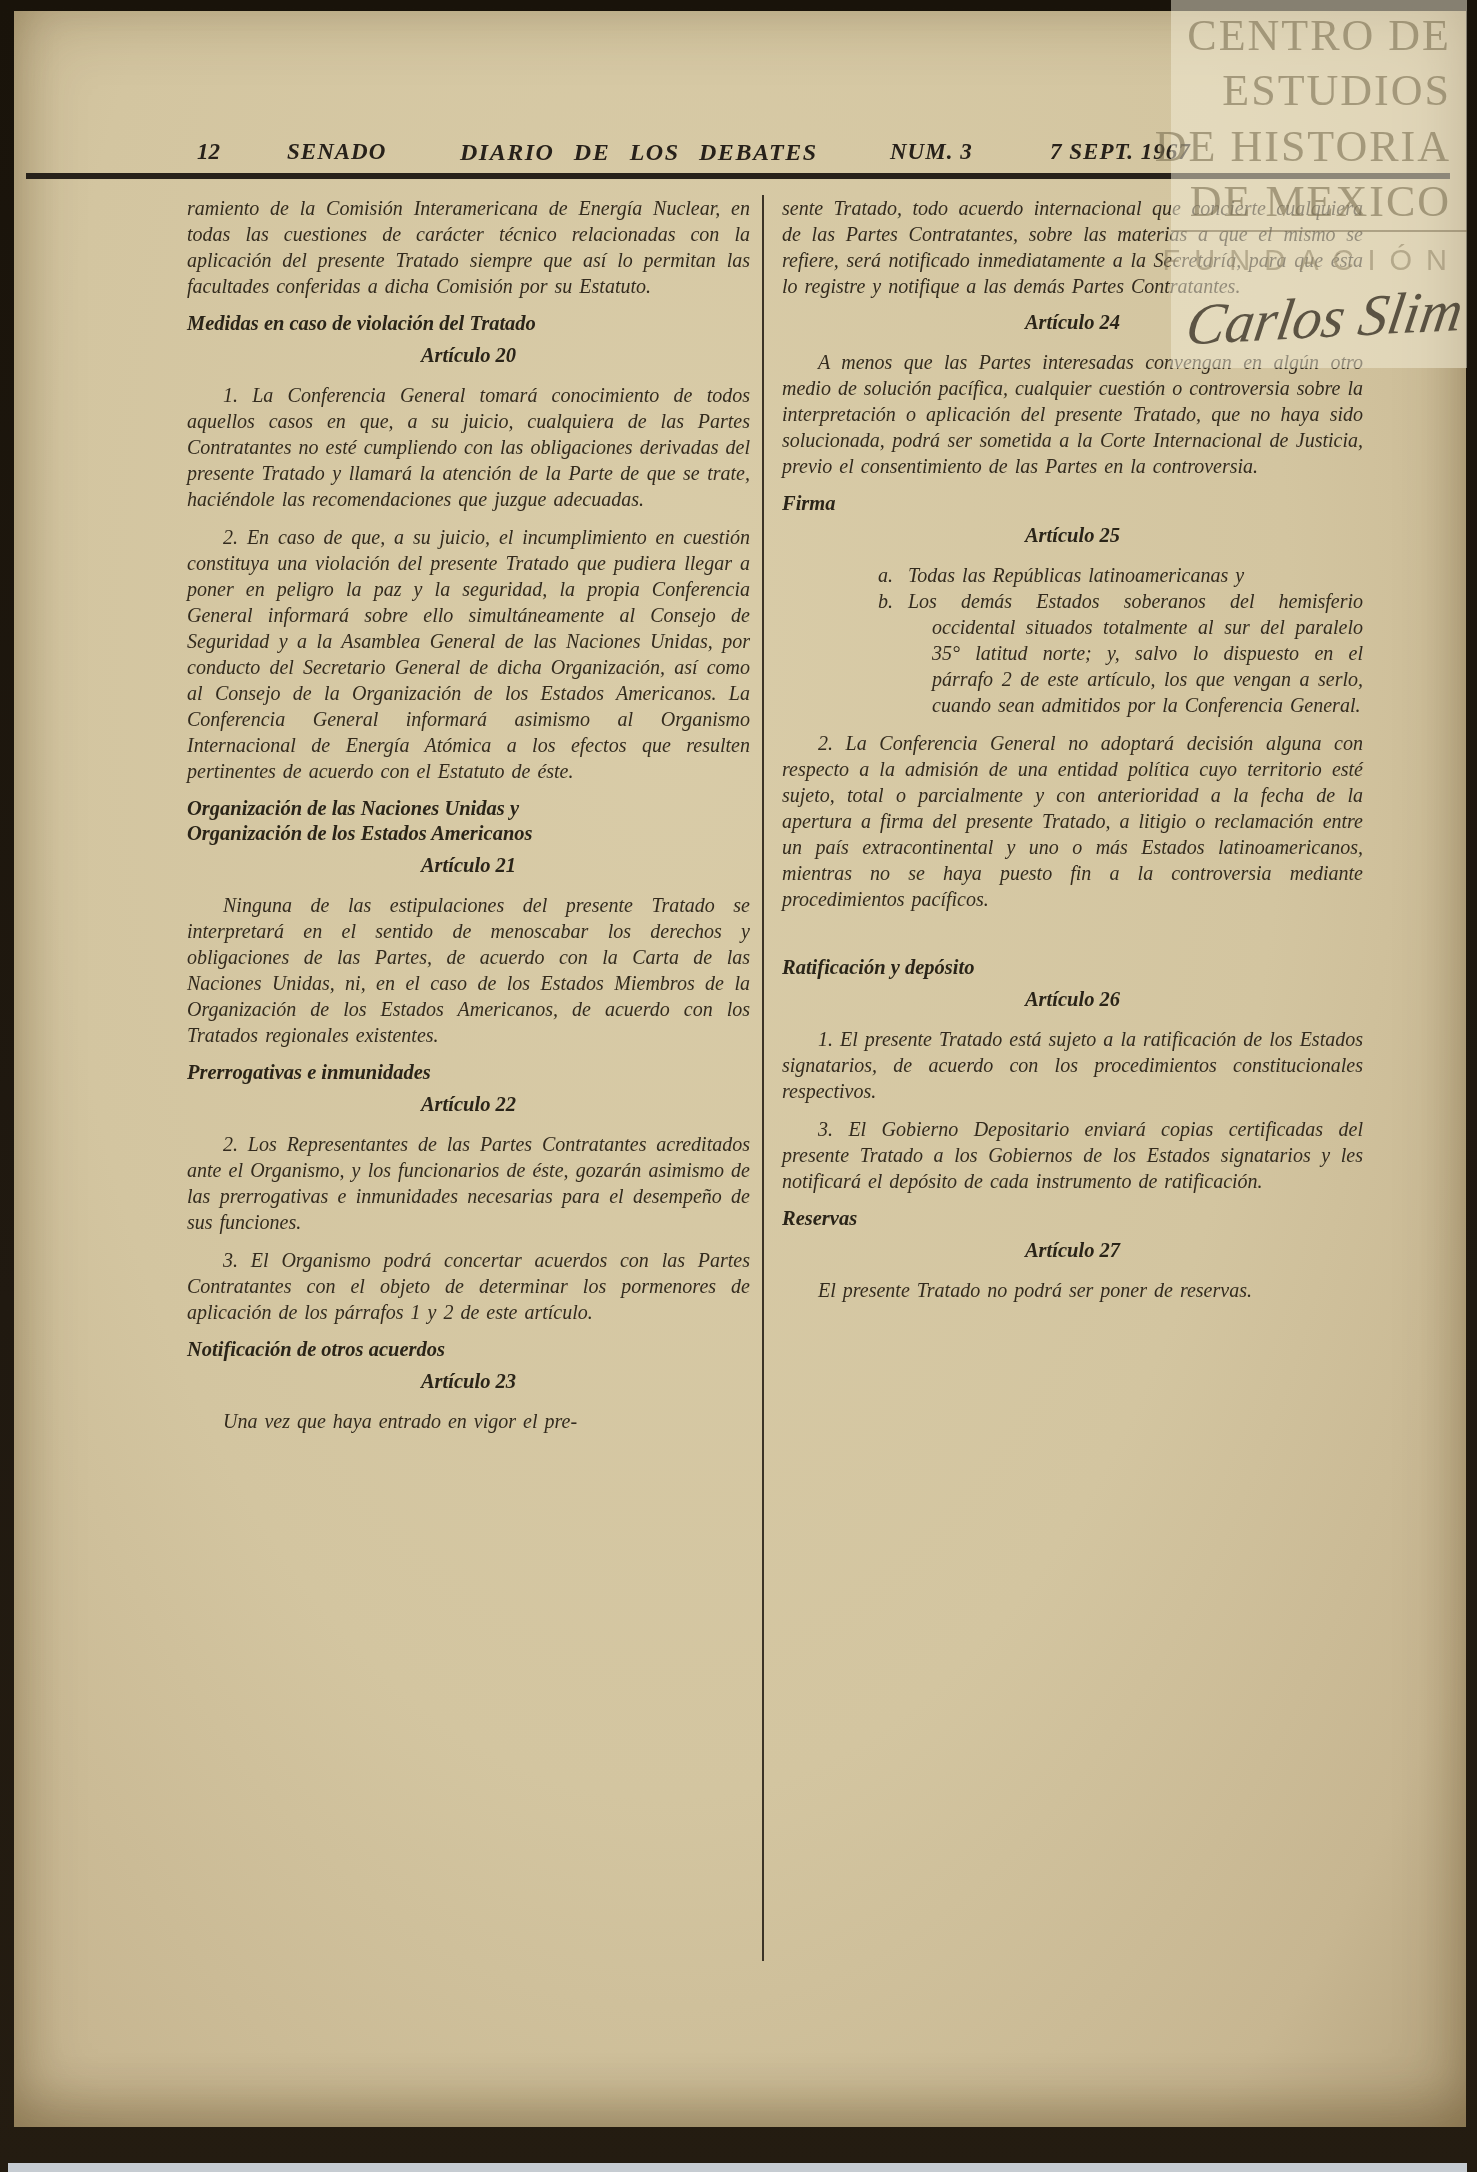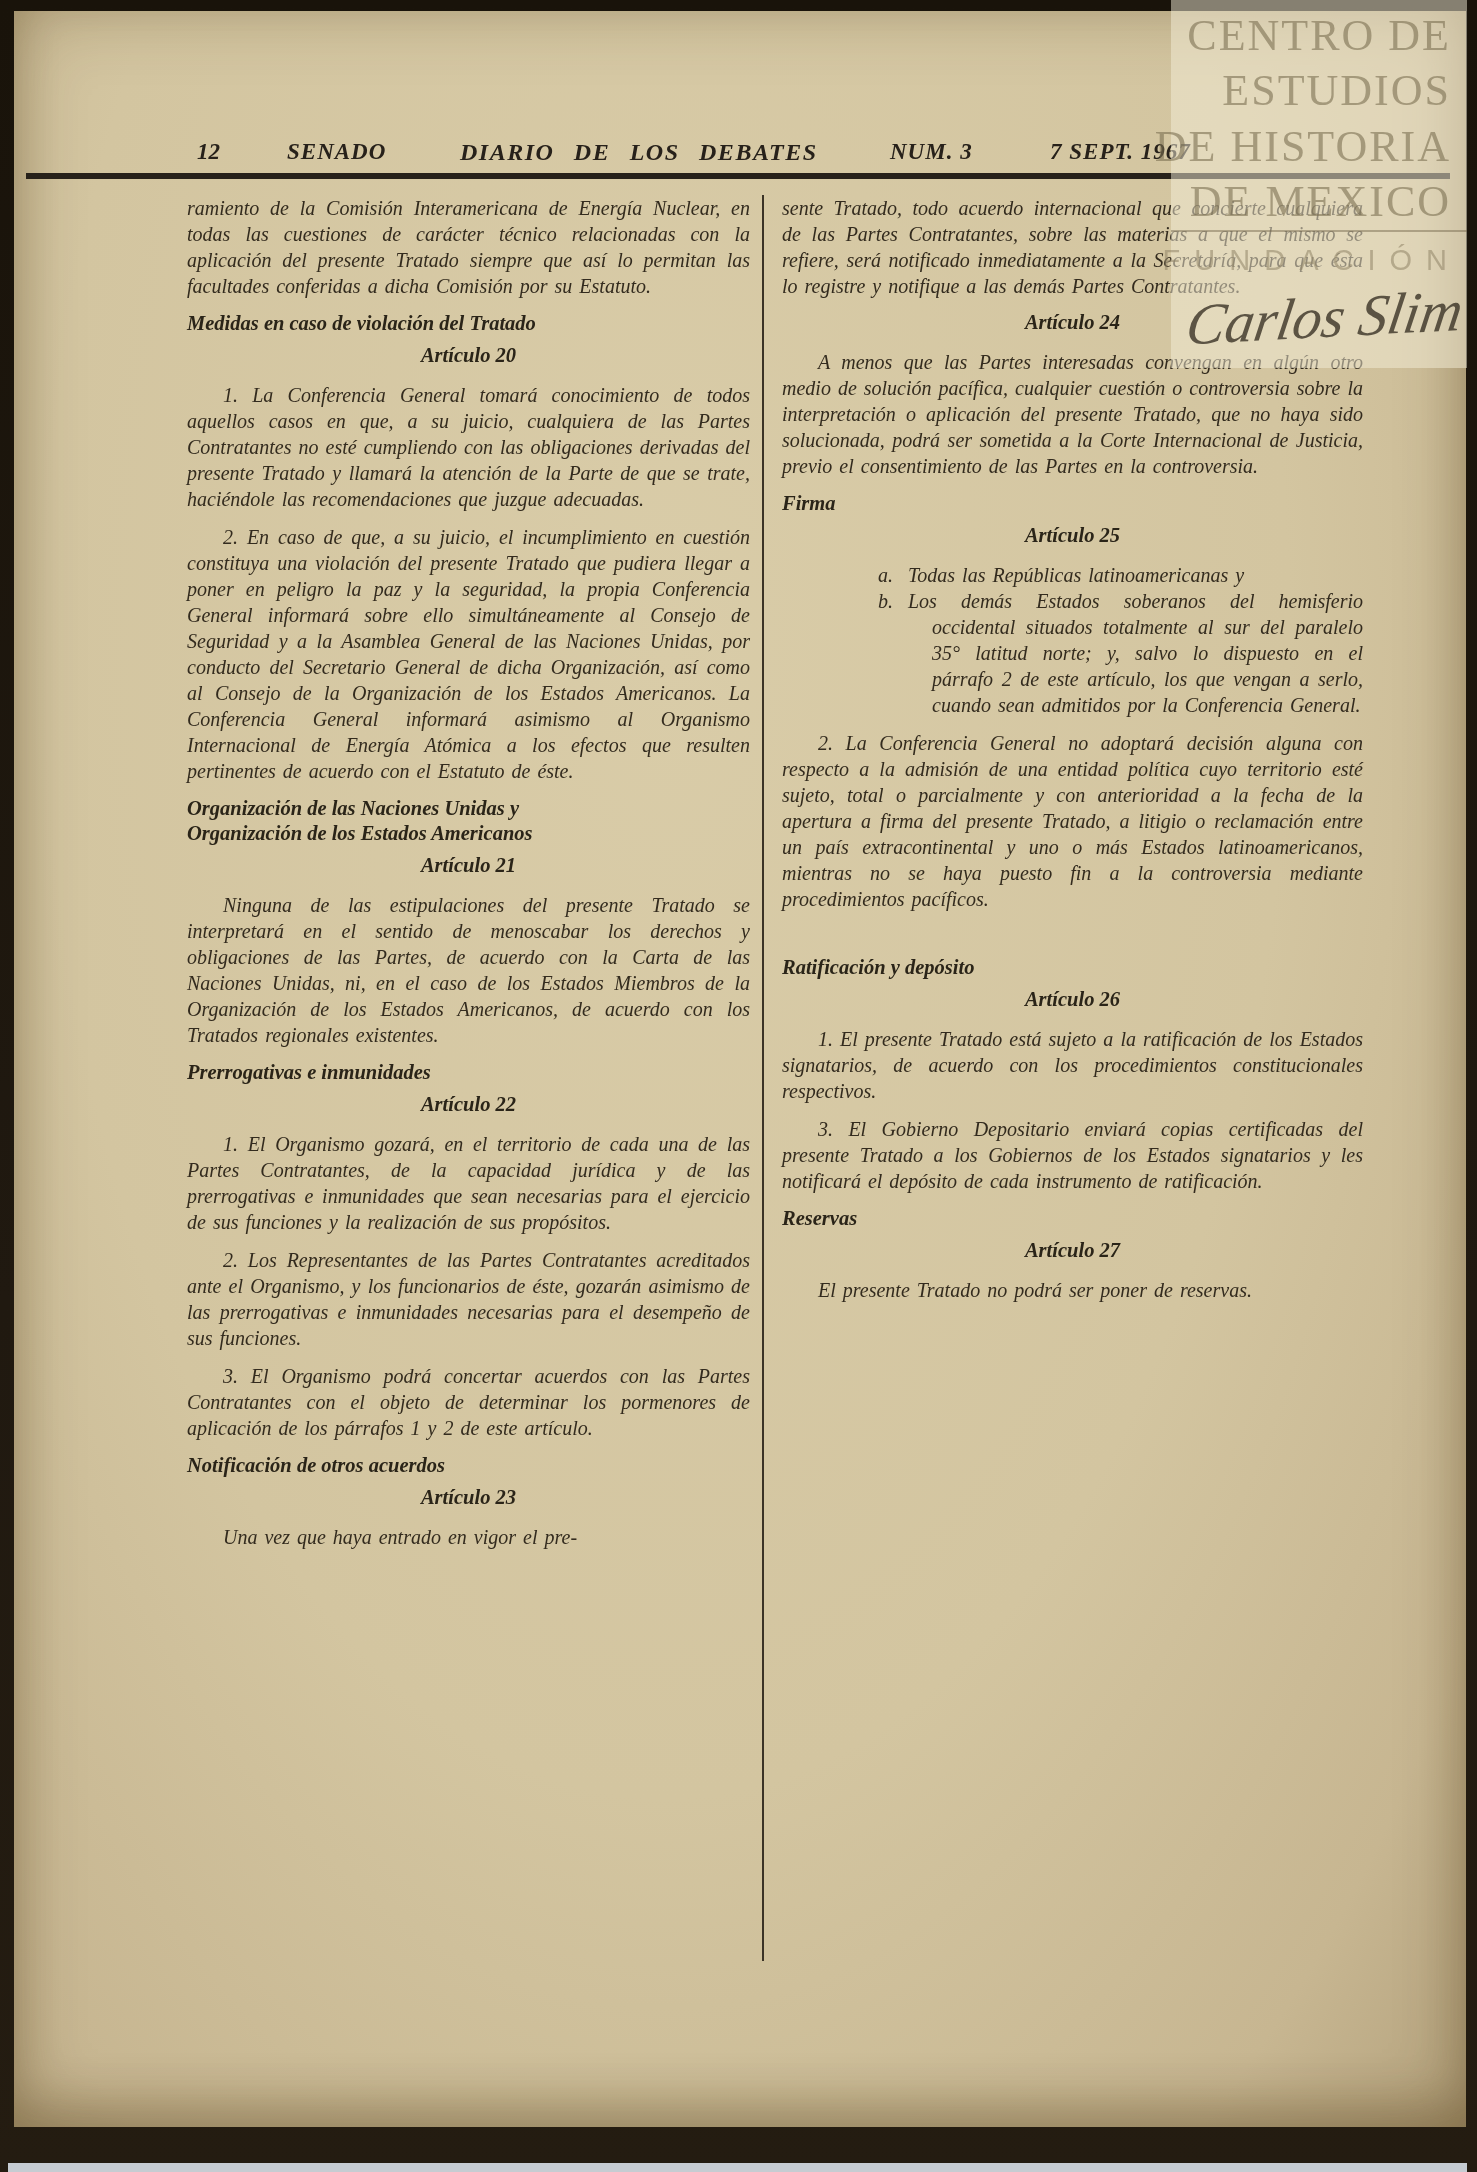--- a/index.html
+++ b/index.html
@@ -69,21 +69,20 @@
           <h3 class="sec">Medidas en caso de violación del Tratado</h3>
           <h4 class="art">Artículo 20</h4>
           <p class="para">1.  La Conferencia General tomará conocimiento de todos aquellos casos en que, a su juicio, cualquiera de las Partes Contratantes no esté cumpliendo con las obligaciones derivadas del presente Tratado y llamará la atención de la Parte de que se trate, haciéndole las recomendaciones que juzgue adecuadas.</p>
           <p class="para">2.  En caso de que, a su juicio, el incumplimiento en cuestión constituya una violación del presente Tratado que pudiera llegar a poner en peligro la paz y la seguridad, la propia Conferencia General informará sobre ello simultáneamente al Consejo de Seguridad y a la Asamblea General de las Naciones Unidas, por conducto del Secretario General de dicha Organización, así como al Consejo de la Organización de los Estados Americanos. La Conferencia General informará asimismo al Organismo Internacional de Energía Atómica a los efectos que resulten pertinentes de acuerdo con el Estatuto de éste.</p>
           <h3 class="sec">Organización de las Naciones Unidas y
 Organización de los Estados Americanos</h3>
           <h4 class="art">Artículo 21</h4>
           <p class="para">Ninguna de las estipulaciones del presente Tratado se interpretará en el sentido de menoscabar los derechos y obligaciones de las Partes, de acuerdo con la Carta de las Naciones Unidas, ni, en el caso de los Estados Miembros de la Organización de los Estados Americanos, de acuerdo con los Tratados regionales existentes.</p>
           <h3 class="sec">Prerrogativas e inmunidades</h3>
           <h4 class="art">Artículo 22</h4>
-          <p class="para">1.  El Organismo gozará, en el territorio de cada una de las Partes Contratantes, de la capacidad jurídica y de las prerrogativas e inmunidades que sean necesarias para el ejercicio de sus funciones y la realización de sus propósitos.</p>
           <p class="para">2.  Los Representantes de las Partes Contratantes acreditados ante el Organismo, y los funcionarios de éste, gozarán asimismo de las prerrogativas e inmunidades necesarias para el desempeño de sus funciones.</p>
           <p class="para">3.  El Organismo podrá concertar acuerdos con las Partes Contratantes con el objeto de determinar los pormenores de aplicación de los párrafos 1 y 2 de este artículo.</p>
           <h3 class="sec">Notificación de otros acuerdos</h3>
           <h4 class="art">Artículo 23</h4>
           <p class="para">Una vez que haya entrado en vigor el pre-</p>
         </div>
       <div class="col-divider"></div>
       <div class="col col-right">
           <p class="para noindent">sente Tratado, todo acuerdo internacional que concierte cualquiera de las Partes Contratantes, sobre las materias a que el mismo se refiere, será notificado inmediatamente a la Secretaría, para que ésta lo registre y notifique a las demás Partes Contratantes.</p>
           <h4 class="art">Artículo 24</h4>

